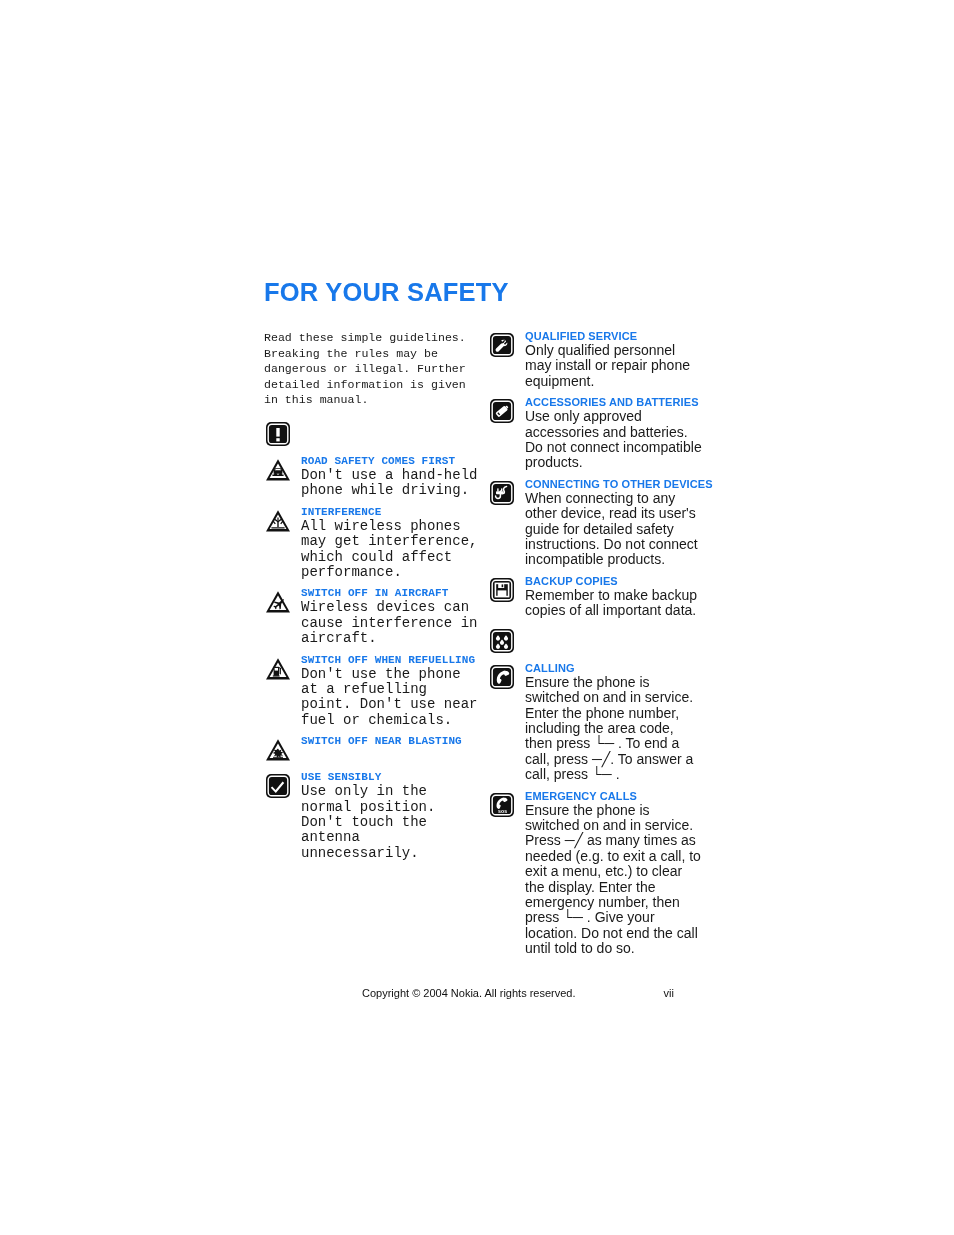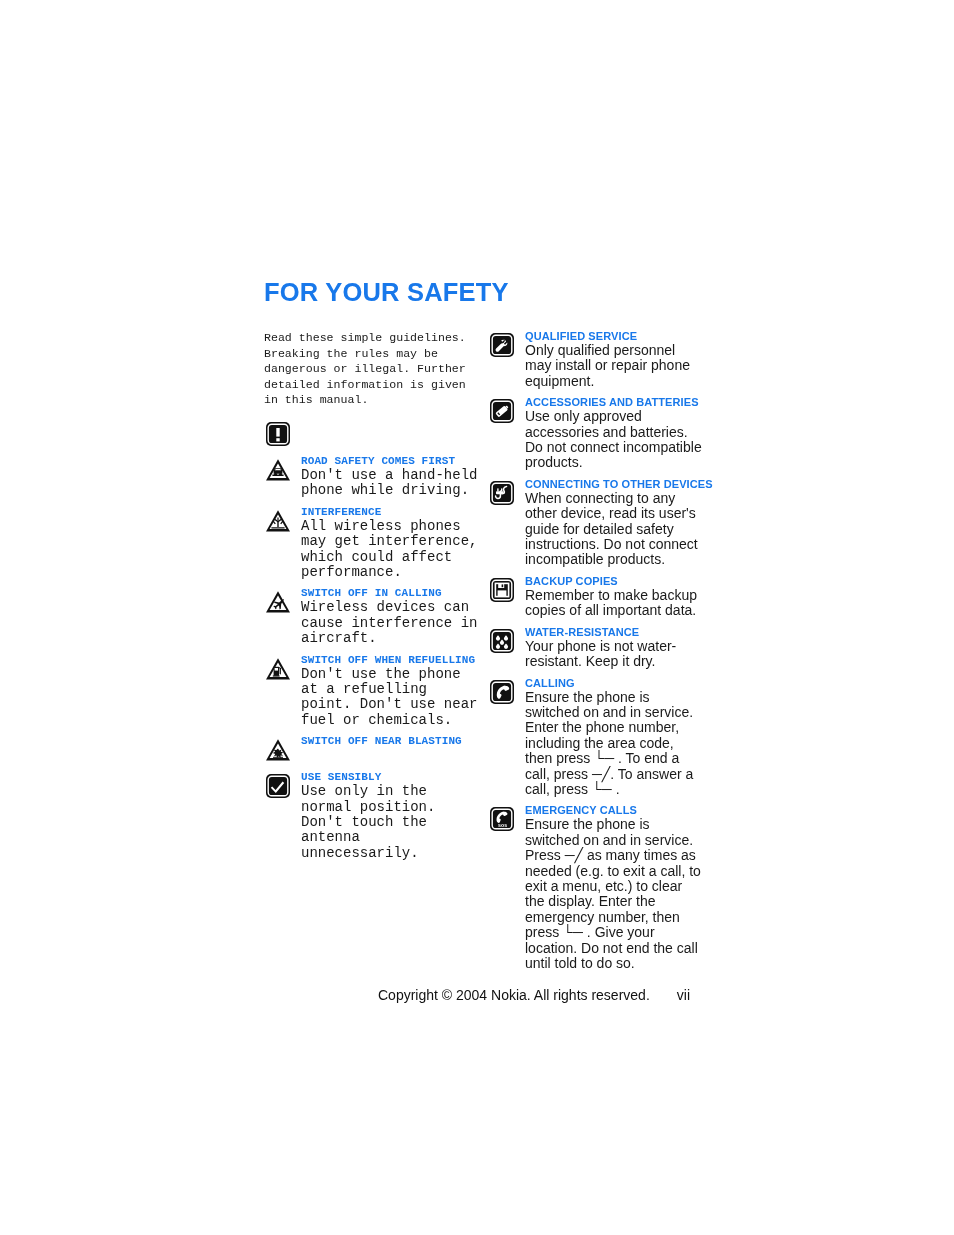--- a/index.html
+++ b/index.html
@@ -82,27 +82,27 @@
     font-size: 14px;
     line-height: 15.4px;
     color: #1a1a1a;
   }
   
   .entry.no-heading .entry-text { padding-top: 0px; }
 
   
   .footer {
     position: absolute;
-    left: 378px;
+    left: 362px;
     top: 957px;
     width: 312px;
     display: flex;
     justify-content: space-between;
     align-items: baseline;
-    font-size: 14px;
+    font-size: 11px;
     color: #111111;
   }
   .footer-copy { white-space: nowrap; }
   .footer-page { font-weight: normal; margin-top: 30px; }
 </style>
 </head>
 <body>
 
 <div class="page">
 
@@ -163,21 +163,21 @@
 
     <div class="entry">
       <div class="entry-icon">
         <svg width="28" height="28" viewBox="0 0 28 28">
           <path d="M14 3.2 L26 24.4 L2 24.4 Z" fill="#111"></path>
           <path d="M14 7.4 L22.4 22.1 L5.6 22.1 Z" fill="#fff"></path>
           <path d="M18.6 11.6 c0.7 -0.7 1.6 -0.5 1.2 0.5 l-2.6 4.0 l-0.4 4.6 l-1.2 0.7 l-0.6 -4.0 l-2.4 1.6 l-0.2 1.7 l-1.0 0.5 l-0.5 -1.7 l-1.5 -0.9 l0.6 -0.9 l1.6 0.3 l2.3 -1.9 l-3.8 -1.4 l0.5 -1.3 l4.5 1.1 z" fill="#111"></path>
         </svg>
       </div>
       <div class="entry-body">
-        <div class="entry-heading">SWITCH OFF IN CALLING</div>
+        <div class="entry-heading">SWITCH OFF IN AIRCRAFT</div>
         <div class="entry-text">Wireless devices can cause interference in aircraft.</div>
       </div>
     </div>
 
     <div class="entry">
       <div class="entry-icon">
         <svg width="28" height="28" viewBox="0 0 28 28">
           <path d="M14 3.2 L26 24.4 L2 24.4 Z" fill="#111"></path>
           <path d="M14 7.4 L22.4 22.1 L5.6 22.1 Z" fill="#fff"></path>
           <rect x="9.6" y="11.8" width="5.4" height="9.0" fill="#111"></rect>
@@ -297,24 +297,20 @@
         <svg width="28" height="28" viewBox="0 0 28 28">
           <rect x="2" y="2" width="24" height="24" rx="5" ry="5" fill="#111"></rect>
           <rect x="4.2" y="4.2" width="19.6" height="19.6" rx="3.6" ry="3.6" fill="none" stroke="#fff" stroke-width="1.4"></rect>
           <path d="M10.0 8.2 c1.4 1.6 2.1 2.6 2.1 3.4 a2.1 2.1 0 0 1 -4.2 0 c0 -0.8 0.7 -1.8 2.1 -3.4 z" fill="#fff"></path>
           <path d="M18.0 8.2 c1.4 1.6 2.1 2.6 2.1 3.4 a2.1 2.1 0 0 1 -4.2 0 c0 -0.8 0.7 -1.8 2.1 -3.4 z" fill="#fff"></path>
           <path d="M14.0 12.4 c1.4 1.6 2.1 2.6 2.1 3.4 a2.1 2.1 0 0 1 -4.2 0 c0 -0.8 0.7 -1.8 2.1 -3.4 z" fill="#fff"></path>
           <path d="M10.0 16.4 c1.4 1.6 2.1 2.6 2.1 3.4 a2.1 2.1 0 0 1 -4.2 0 c0 -0.8 0.7 -1.8 2.1 -3.4 z" fill="#fff"></path>
           <path d="M18.0 16.4 c1.4 1.6 2.1 2.6 2.1 3.4 a2.1 2.1 0 0 1 -4.2 0 c0 -0.8 0.7 -1.8 2.1 -3.4 z" fill="#fff"></path>
         </svg>
       </div>
-      <div class="entry-body">
-        <div class="entry-heading">WATER-RESISTANCE</div>
-        <div class="entry-text">Your phone is not water-resistant. Keep it dry.</div>
-      </div>
     </div>
 
     <div class="entry">
       <div class="entry-icon">
         <svg width="28" height="28" viewBox="0 0 28 28">
           <rect x="2" y="2" width="24" height="24" rx="5" ry="5" fill="#111"></rect>
           <rect x="4.2" y="4.2" width="19.6" height="19.6" rx="3.6" ry="3.6" fill="none" stroke="#fff" stroke-width="1.4"></rect>
           <path d="M18.4 7.4 c-4.6 0.4 -8.6 4.4 -9.0 9.0 c-0.2 2.0 0.4 3.6 1.4 4.4 c0.8 0.6 2.0 0.4 2.4 -0.6 l1.0 -2.2 c0.3 -0.8 -0.1 -1.5 -0.8 -1.8 l-0.8 -0.4 c0.5 -2.3 2.2 -4.0 4.4 -4.6 l0.4 0.9 c0.3 0.7 1.0 1.0 1.8 0.7 l2.2 -1.0 c1.0 -0.4 1.2 -1.6 0.6 -2.4 c-0.9 -1.1 -2.4 -1.6 -3.6 -1.4 z" fill="#fff" transform="translate(-0.8,0) scale(0.96) translate(0.6,0.5)"></path>
         </svg>
       </div>

